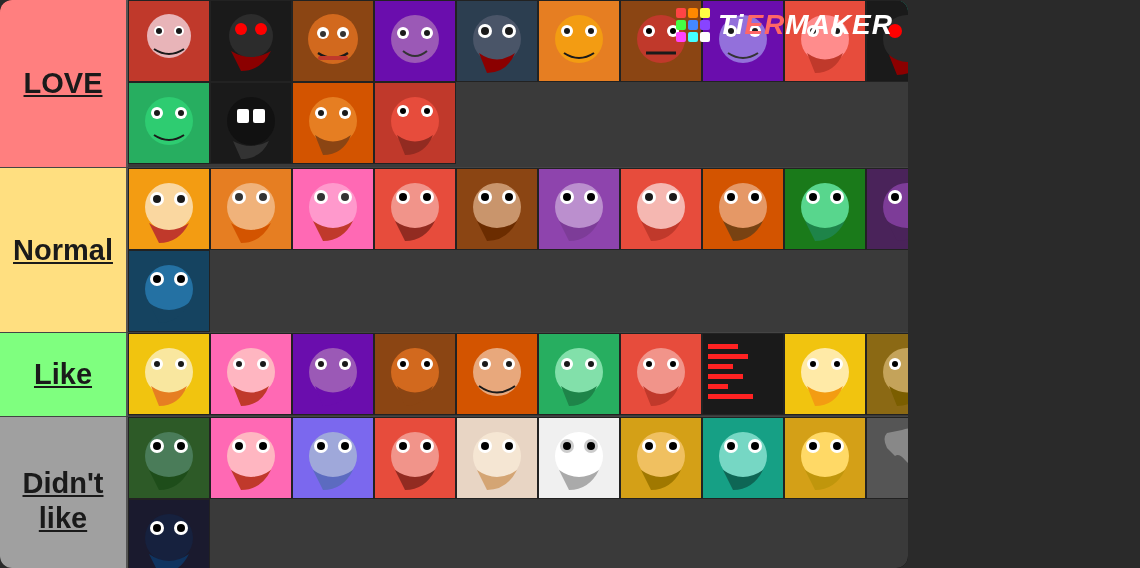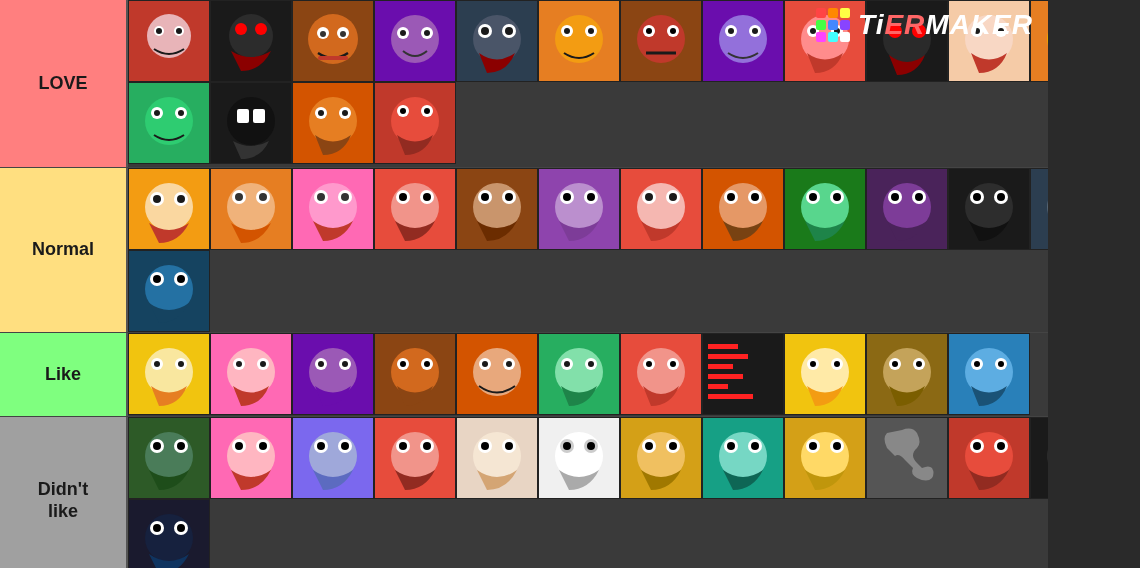--- a/index.html
+++ b/index.html
@@ -23,26 +23,27 @@
       min-height: 85px;
       border-bottom: 1px solid #444;
     }
 
     .tier-label {
       width: 126px;
       min-width: 126px;
       display: flex;
       align-items: center;
       justify-content: center;
-      font-size: 18px;
+      font-size: 29px;
       font-weight: bold;
       color: #1a1a1a;
       text-align: center;
-      padding: 23px;
+      padding: 5px;
       line-height: 1.2;
+      text-decoration: underline;
     }
 
     .tier-items {
       display: flex;
       flex-direction: row;
       flex-wrap: wrap;
       align-content: flex-start;
       flex: 1;
       background: #3a3a3a;
       border-left: 2px solid #555;
@@ -137,21 +138,21 @@
 
     
     .char-svg {
       width: 100%;
       height: 100%;
     }
   </style>
 </head>
 <body>
 
-<div style="position:relative; width:1048px; height:568px; background:#000000; overflow:hidden;">
+<div style="position:relative; width:908px; height:568px; background:#000000; overflow:hidden;border-radius:12px;">
 
   <div class="logo-area">
     <div class="tiermaker-logo">
       <div class="logo-grid">
         <div class="logo-cell" style="background:#ff4444;"></div>
         <div class="logo-cell" style="background:#ff8800;"></div>
         <div class="logo-cell" style="background:#ffff44;"></div>
         <div class="logo-cell" style="background:#44ff44;"></div>
         <div class="logo-cell" style="background:#4488ff;"></div>
         <div class="logo-cell" style="background:#8844ff;"></div>

